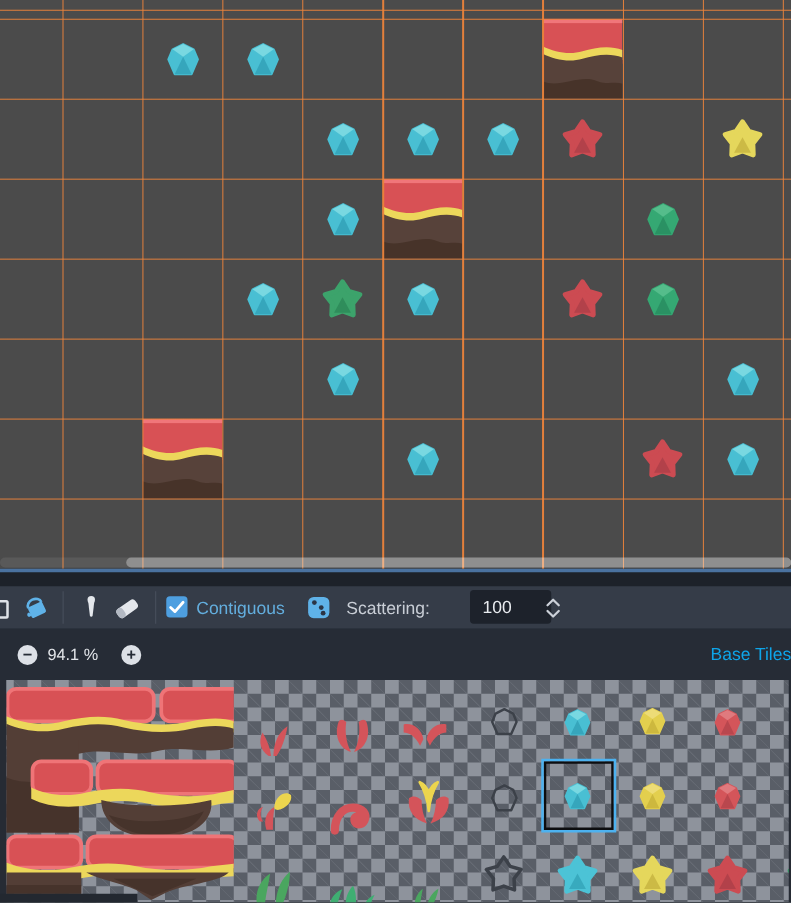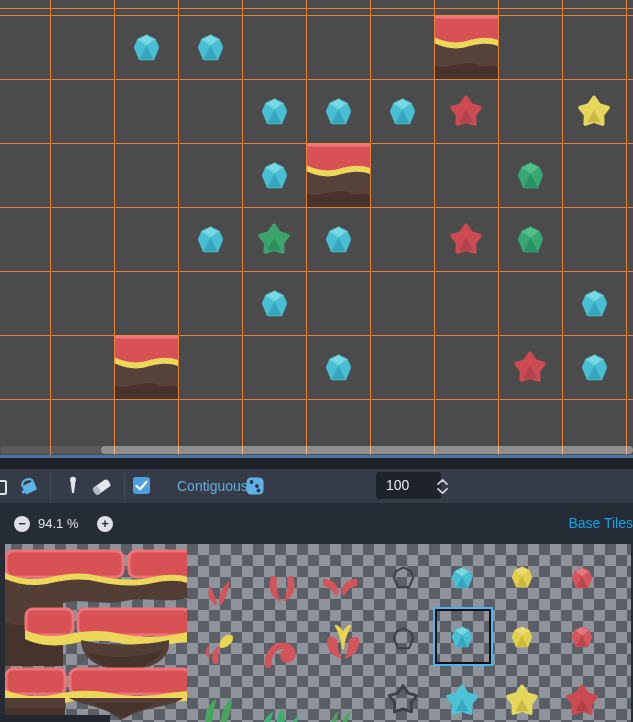--- a/index.html
+++ b/index.html
@@ -21,21 +21,21 @@
     background:rgba(255,255,255,.33);z-index:4;}
   #edge-line{position:absolute;left:0;top:455px;width:633px;height:3px;background:#4a72a0;}
   #gap-strip{position:absolute;left:0;top:458px;width:633px;height:11px;background:#1d222a;}
   
   #toolbar{position:absolute;left:0;top:469px;width:633px;height:34px;background:#353c48;}
   .tsep{position:absolute;top:4px;width:1px;height:26px;background:#454c59;}
   .ticon{position:absolute;}
   #rect-partial{left:-7px;top:11px;width:10px;height:11px;border:2px solid #dfe3e9;border-radius:2px;}
   #checkbox{left:133px;top:8px;width:17px;height:17px;background:#4e9fe0;border-radius:3px;}
   .tlabel{position:absolute;top:0;height:34px;line-height:34px;font-size:14px;}
-  #lbl-contiguous{left:157px;color:#63aede;margin-left:20px;}
+  #lbl-contiguous{left:157px;color:#63aede;}
   #lbl-scattering{left:277px;color:#c9ced6;}
   #scatter-field{position:absolute;left:356px;top:3px;width:65px;height:27px;background:#1d222b;
     border-radius:3px;color:#e8ebef;font-size:14px;line-height:27px;padding-left:10px;box-sizing:border-box;margin-left:20px;}
   
   #phead{position:absolute;left:0;top:503px;width:633px;height:41px;background:#262c36;}
   .zbtn{position:absolute;top:13px;width:16px;height:16px;border-radius:50%;background:#dde1e7;
     color:#262c36;font-size:13px;font-weight:bold;text-align:center;line-height:15px;}
   #zoom-out{left:14px;} #zoom-in{left:97px;}
   #zoom-val{position:absolute;left:38px;top:0;height:53px;line-height:41px;font-size:13px;color:#e3e6ea;}
   #ptitle{position:absolute;left:0;top:0;width:633px;height:41px;line-height:41px;text-align:right;
@@ -234,20 +234,21 @@
         <polyline points="3.5,9 7,12.3 13.5,4.8" fill="none" stroke="#ffffff" stroke-width="2.2" stroke-linecap="round" stroke-linejoin="round"></polyline>
       </svg>
     </div>
     <div class="tlabel" id="lbl-contiguous">Contiguous</div>
     <svg class="ticon" style="left:246px;top:8px" width="18" height="18" viewBox="0 0 18 18">
       <rect x="0.5" y="0.5" width="17" height="17" rx="4.5" fill="#5fb2e8"></rect>
       <circle cx="5.5" cy="5" r="1.9" fill="#2b3545"></circle>
       <circle cx="11" cy="9" r="1.9" fill="#2b3545"></circle>
       <circle cx="12.5" cy="13.5" r="1.9" fill="#2b3545"></circle>
     </svg>
+    <div class="tlabel" id="lbl-scattering">Scattering:</div>
     <div id="scatter-field">100</div>
     <svg class="ticon" style="left:436px;top:9px" width="13" height="17" viewBox="0 0 13 17">
       <polyline points="2,6.2 6.5,1.8 11,6.2" fill="none" stroke="#ccd1d9" stroke-width="1.8" stroke-linecap="round" stroke-linejoin="round"></polyline>
       <polyline points="2,10.8 6.5,15.2 11,10.8" fill="none" stroke="#ccd1d9" stroke-width="1.8" stroke-linecap="round" stroke-linejoin="round"></polyline>
     </svg>
   </div>
 
   <div id="phead">
     <div class="zbtn" id="zoom-out">−</div>
     <div id="zoom-val">94.1 %</div>

